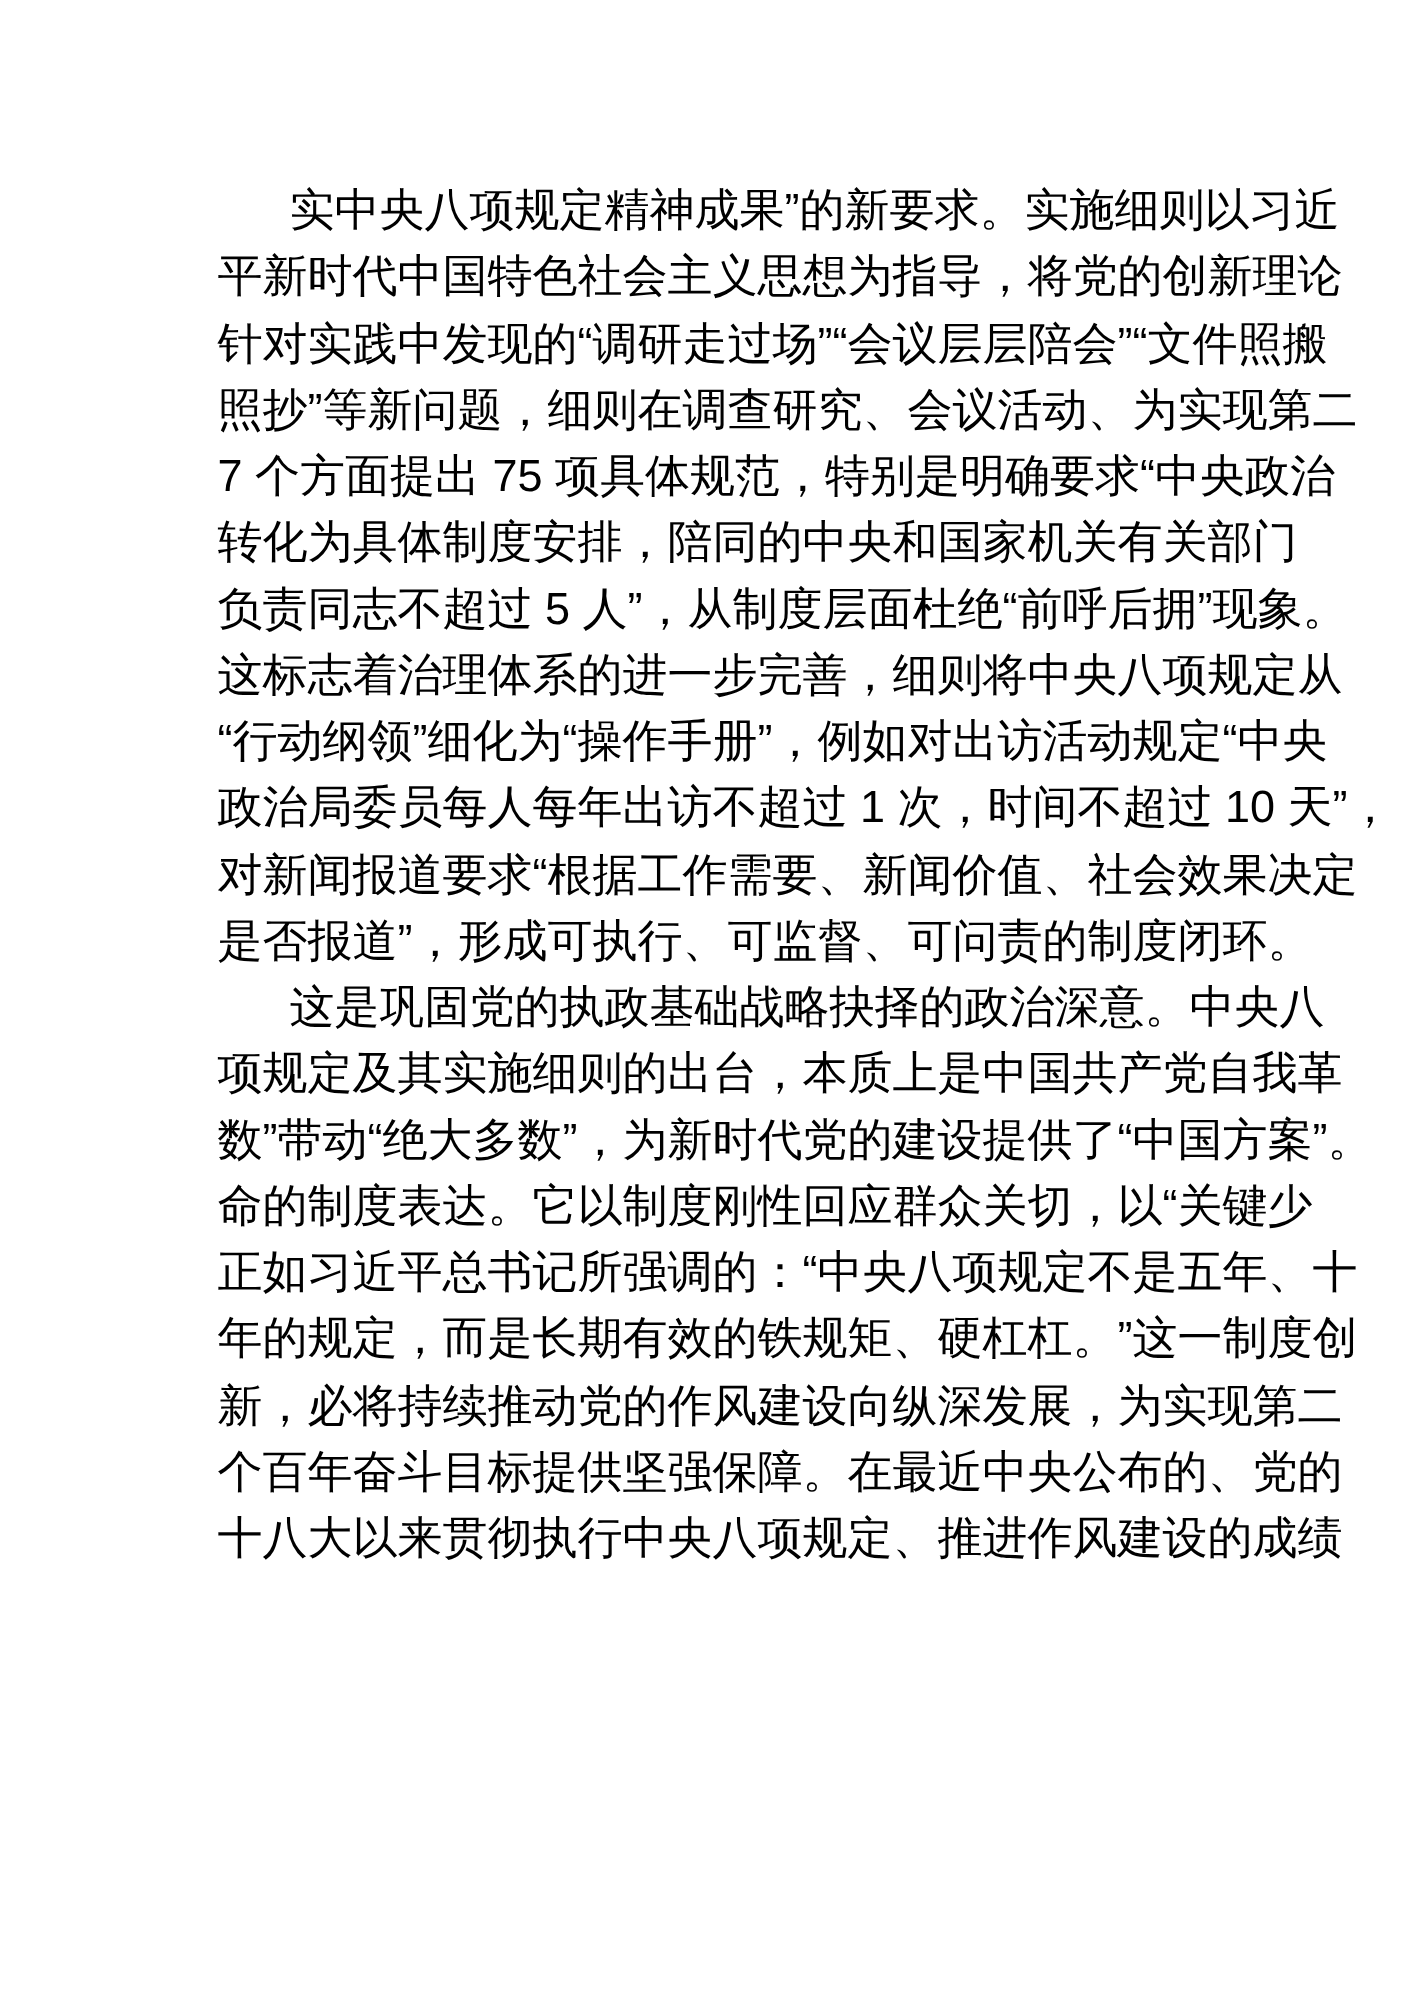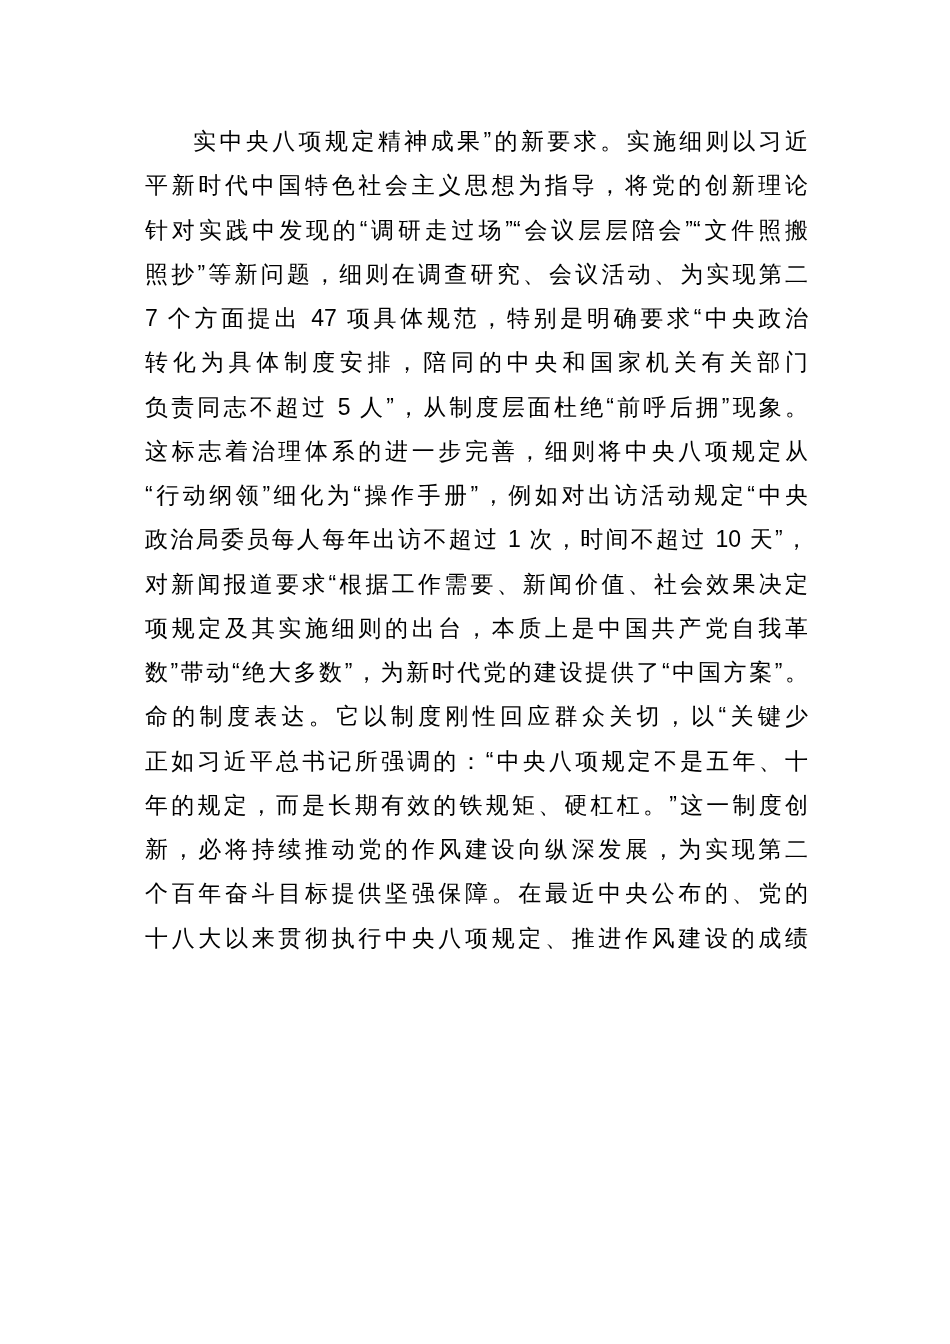--- a/index.html
+++ b/index.html
@@ -18,21 +18,21 @@
   }
   .text-block {
     position: absolute;
     left: 145px;
     top: 119px;
     width: 663px;
   }
   .line {
     height: 44.25px;
     line-height: 44.25px;
-    font-size: 23px;
+    font-size: 30px;
     letter-spacing: 0;
     white-space: nowrap;
     text-align: justify;
     text-align-last: justify;
     color: #000000;
   }
   .line.pfinal {
     text-align-last: left;
   }
   .line.indent {
@@ -41,27 +41,29 @@
 </style>
 </head>
 <body>
 
 <div class="page" style="background: rgb(255, 255, 255); color: rgb(0, 0, 0);">
   <div class="text-block">
       <div class="line indent">实中央八项规定精神成果”的新要求。实施细则以习近</div>
       <div class="line">平新时代中国特色社会主义思想为指导，将党的创新理论</div>
       <div class="line">针对实践中发现的“调研走过场”“会议层层陪会”“文件照搬</div>
       <div class="line">照抄”等新问题，细则在调查研究、会议活动、为实现第二</div>
-      <div class="line">7 个方面提出 47 项具体规范，特别是明确要求“中央政治</div>
+      <div class="line">7 个方面提出 75 项具体规范，特别是明确要求“中央政治</div>
       <div class="line">转化为具体制度安排，陪同的中央和国家机关有关部门</div>
       <div class="line">负责同志不超过 5 人”，从制度层面杜绝“前呼后拥”现象。</div>
       <div class="line">这标志着治理体系的进一步完善，细则将中央八项规定从</div>
       <div class="line">“行动纲领”细化为“操作手册”，例如对出访活动规定“中央</div>
       <div class="line">政治局委员每人每年出访不超过 1 次，时间不超过 10 天”，</div>
       <div class="line">对新闻报道要求“根据工作需要、新闻价值、社会效果决定</div>
+      <div class="line pfinal">是否报道”，形成可执行、可监督、可问责的制度闭环。</div>
+      <div class="line indent">这是巩固党的执政基础战略抉择的政治深意。中央八</div>
       <div class="line">项规定及其实施细则的出台，本质上是中国共产党自我革</div>
       <div class="line">数”带动“绝大多数”，为新时代党的建设提供了“中国方案”。</div>
       <div class="line">命的制度表达。它以制度刚性回应群众关切，以“关键少</div>
       <div class="line">正如习近平总书记所强调的：“中央八项规定不是五年、十</div>
       <div class="line">年的规定，而是长期有效的铁规矩、硬杠杠。”这一制度创</div>
       <div class="line">新，必将持续推动党的作风建设向纵深发展，为实现第二</div>
       <div class="line">个百年奋斗目标提供坚强保障。在最近中央公布的、党的</div>
       <div class="line">十八大以来贯彻执行中央八项规定、推进作风建设的成绩</div>
     </div>
 </div>

